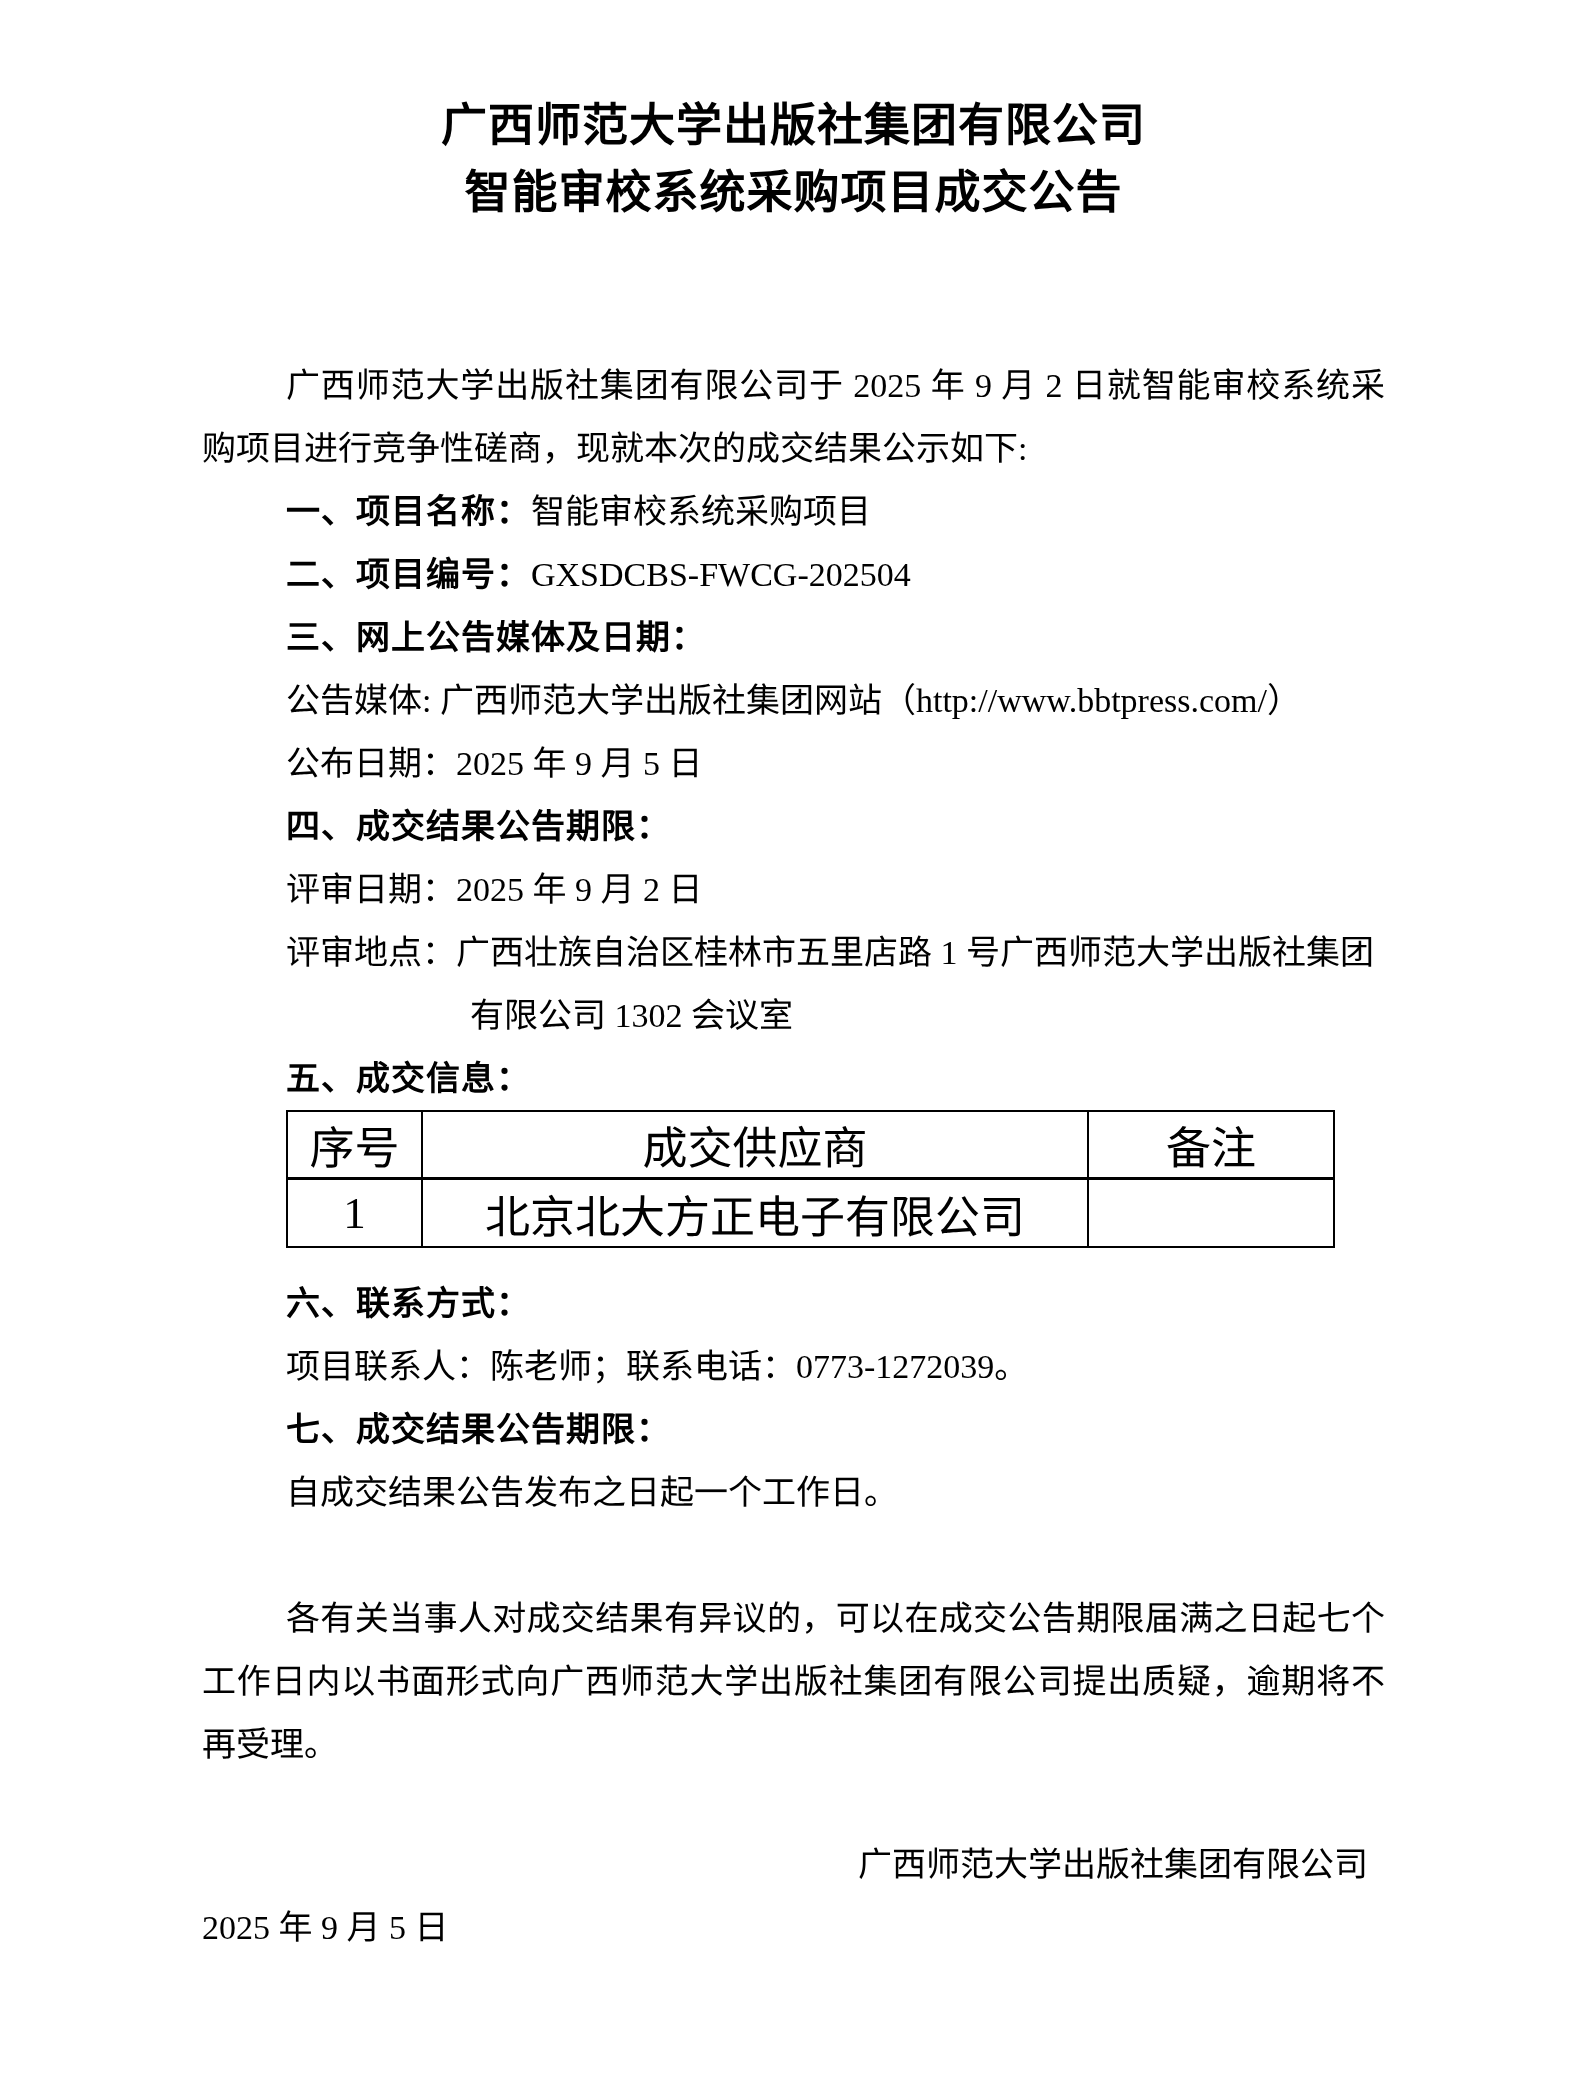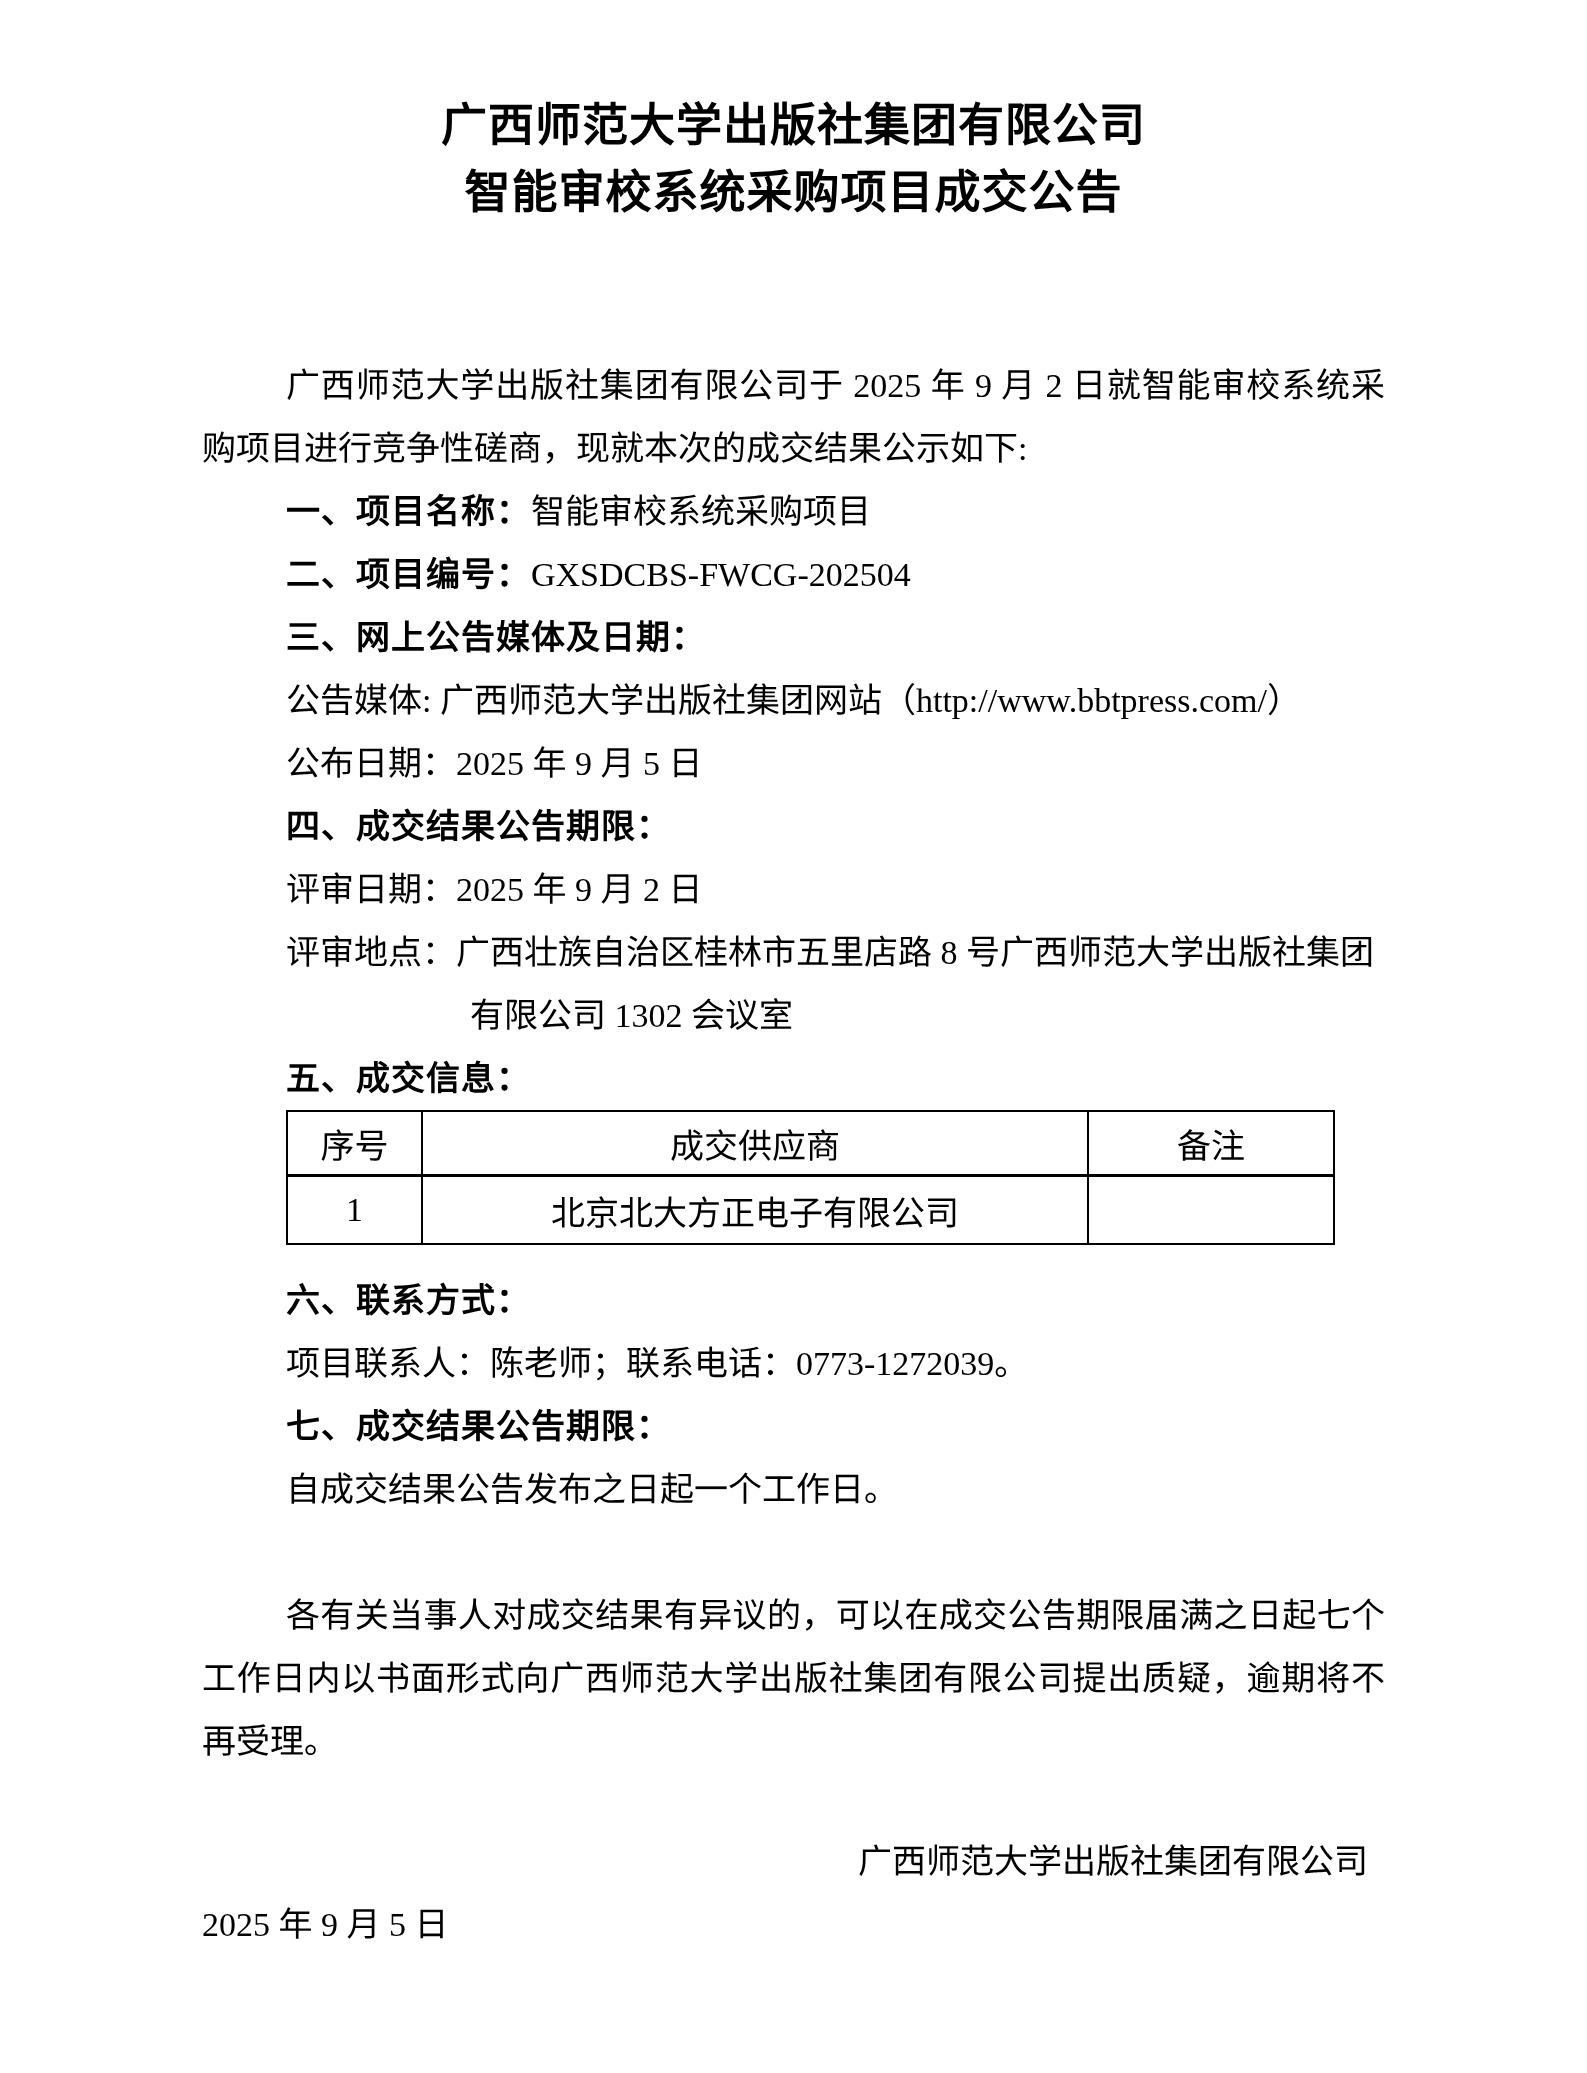--- a/index.html
+++ b/index.html
@@ -54,21 +54,21 @@
   table.award {
     margin-left: 84px;
     width: 1047px;
     border-collapse: collapse;
     table-layout: fixed;
   }
   table.award td {
     border: 2px solid #000000;
     text-align: center;
     vertical-align: middle;
-    font-size: 34px;
+    font-size: 45px;
     padding: 0;
   }
   table.award tr.head td {
     height: 62px;
     border-bottom: 3px solid #000000;
   }
   table.award tr.body td {
     height: 66px;
   }
   .closing {
@@ -105,21 +105,21 @@
   <div class="line indent"><span class="label">三、网上公告媒体及日期：</span></div>
 
   <div class="line indent"><span class="value">公告媒体: </span><span class="value">广西师范大学出版社集团网站（http://www.bbtpress.com/）</span></div>
 
   <div class="line indent">公布日期：2025 年 9 月 5 日</div>
 
   <div class="line indent"><span class="label">四、成交结果公告期限：</span></div>
 
   <div class="line indent">评审日期：2025 年 9 月 2 日</div>
 
-  <div class="line indent">评审地点：广西壮族自治区桂林市五里店路 8 号广西师范大学出版社集团</div>
+  <div class="line indent">评审地点：广西壮族自治区桂林市五里店路 1 号广西师范大学出版社集团</div>
   <div class="line hang2">有限公司 1302 会议室</div>
 
   <div class="line indent"><span class="label">五、成交信息：</span></div>
 
   <table class="award">
     <colgroup>
       <col style="width:135px">
       <col style="width:666px">
       <col style="width:246px">
     </colgroup>

